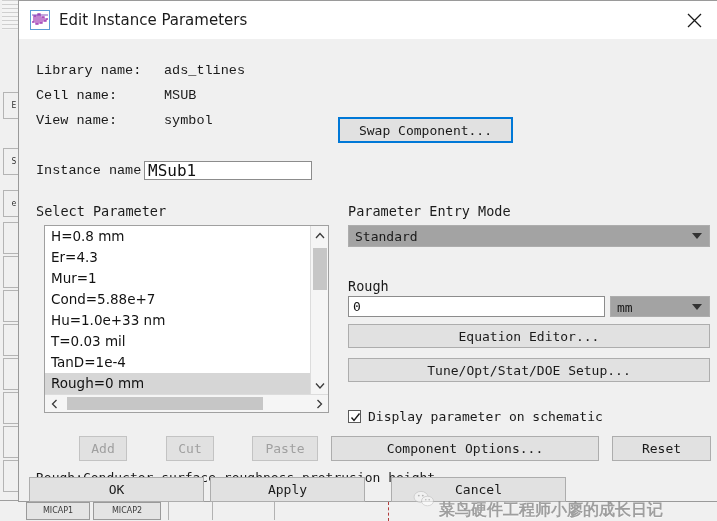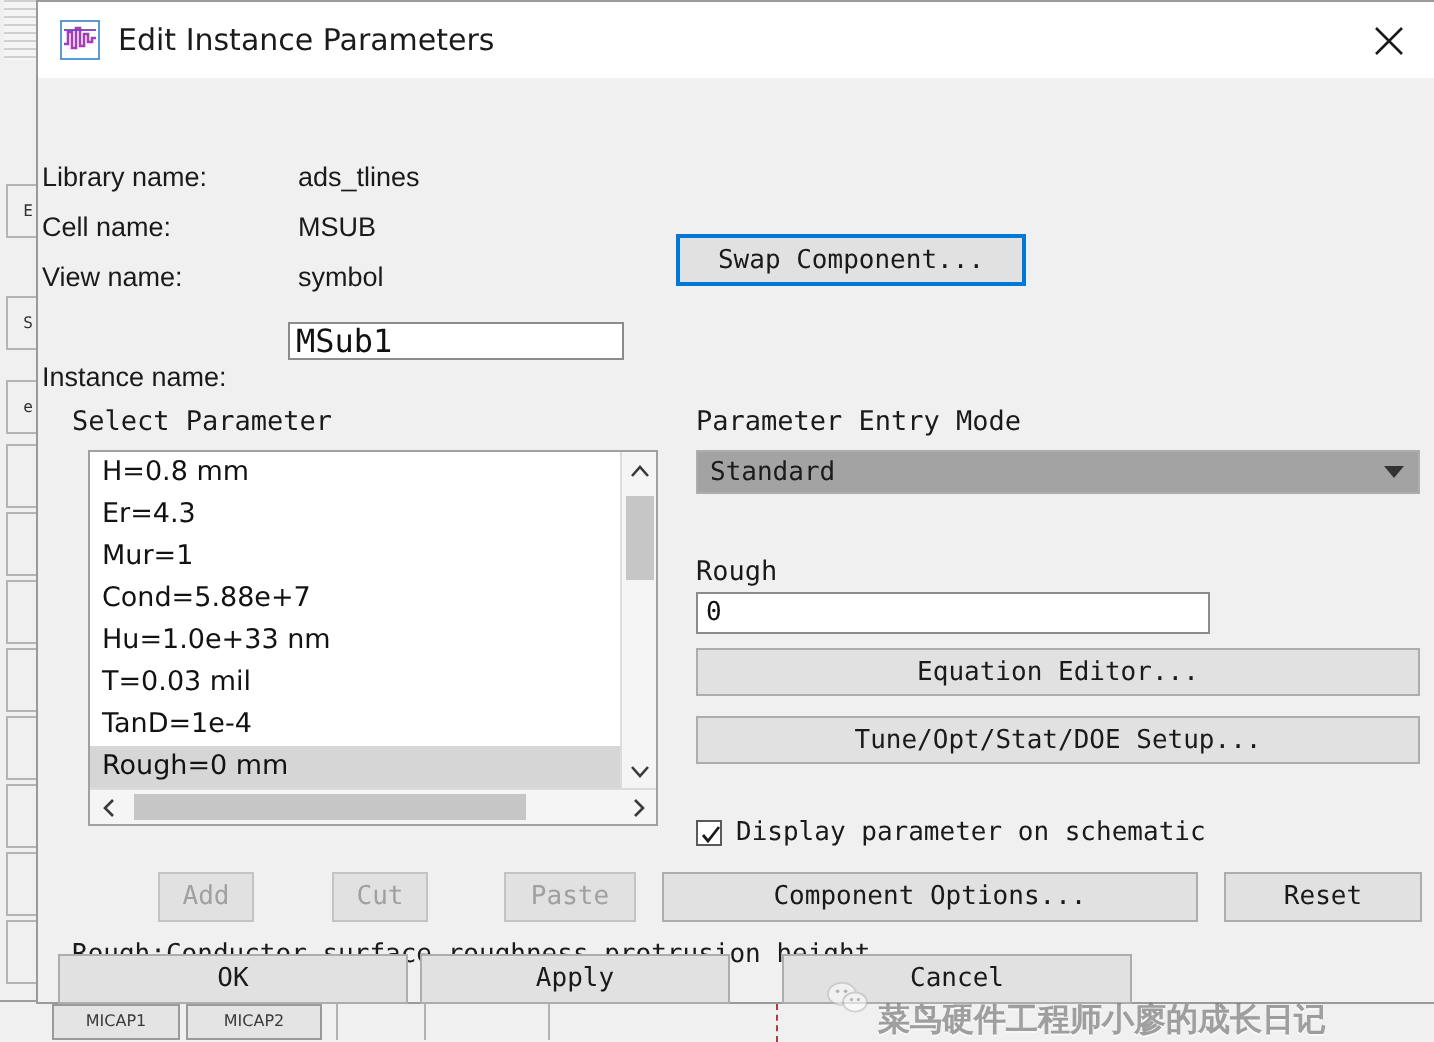--- a/index.html
+++ b/index.html
@@ -103,24 +103,23 @@
   }
   .title-close svg { display: block; }
 
   .body-area {
     position: absolute; left: 0; top: 38px; width: 698px; height: 461px;
     background: #f0f0f0;
   }
 
   
   .info-row {
-    position: absolute; left: 2px;
+    position: absolute; left: 17px;
     font-size: 13.5px; color: #1a1a1a; white-space: nowrap;
-    font-family: Liberation Sans, sans-serif;
-    margin-top: 18px;
+    font-family: Liberation Mono, monospace;
   }
   .info-label { display: inline-block; width: 128px; }
   .info-value { display: inline-block; }
 
   .instance-input {
     position: absolute; left: 125px; top: 122px;
     width: 168px; height: 19px;
     background: #ffffff; border: 1px solid #8c8c8c;
     font-family: "DejaVu Sans Mono", monospace;
     font-size: 16px; color: #111; padding: 0 0 0 3px;
@@ -396,20 +395,26 @@
         <span class="combo-text">Standard</span>
         <span class="combo-caret">
             <span class="caret-tri"></span>
           </span>
       </div>
 
       <div class="section-label" style="left:329px; top:239px;">Rough</div>
 
       <input class="text-input" style="left: 329px; top: 257px; width: 257px; height: 21px;" type="text" value="0">
 
+      <div class="combo" style="left:591px; top:257px; width:100px; height:21px;">
+        <span class="combo-text" style="line-height:21px;">mm</span>
+        <span class="combo-caret">
+            <span class="caret-tri"></span>
+          </span>
+      </div>
 
       <div class="btn" id="equation-editor-btn">
         <span>Equation Editor...</span>
       </div>
       <div class="btn" id="tune-setup-btn">
         <span>Tune/Opt/Stat/DOE Setup...</span>
       </div>
 
       <div id="display-param-check">
         <span class="checkbox-box">

